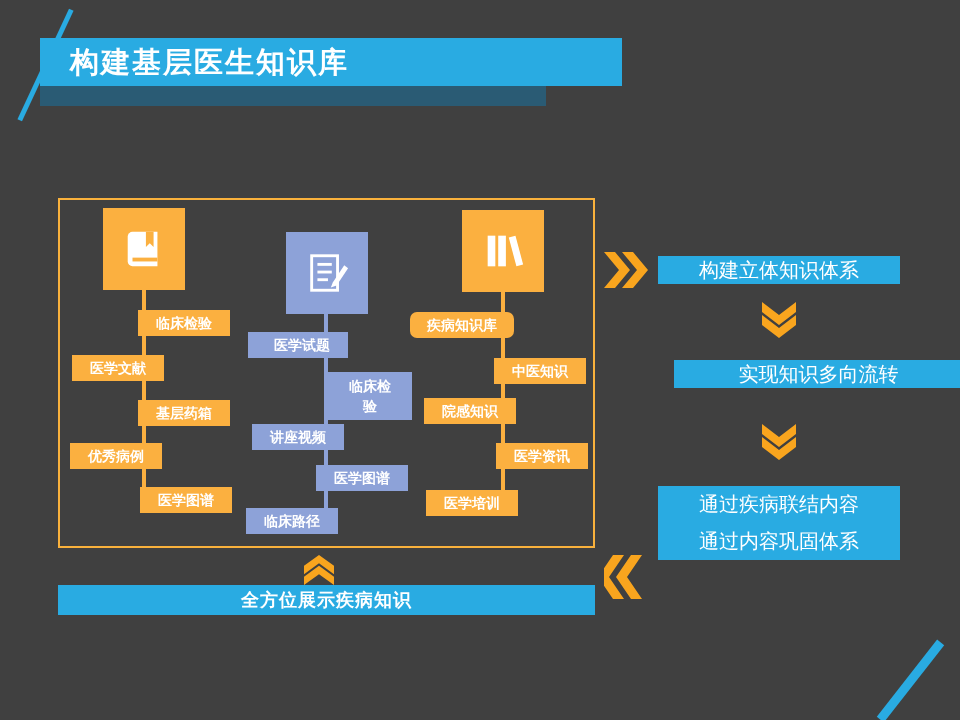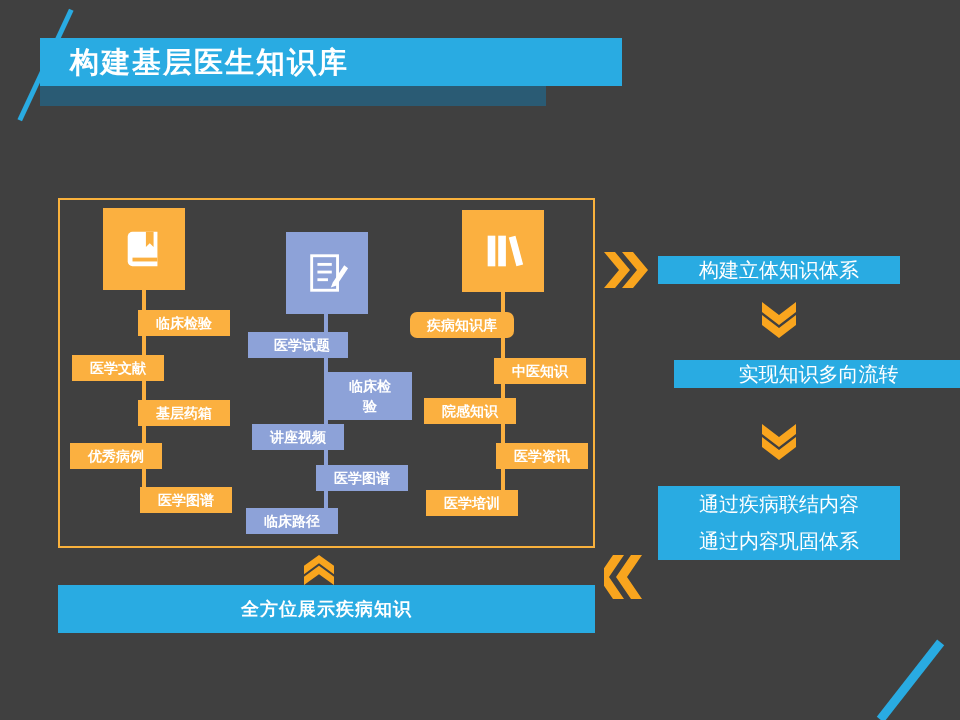--- a/index.html
+++ b/index.html
@@ -32,21 +32,21 @@
   .label.tall{height:48px;line-height:20px;display:flex;align-items:center;justify-content:center;white-space:normal;}
   .label.tall span{display:inline-block;width:3.2em;text-align:center;}
 
   
   .banner{position:absolute;background:#29ABE2;color:#fff;font-weight:normal;font-size:20px;
           display:flex;align-items:center;justify-content:center;text-align:center;}
   .banner.multi{flex-direction:column;gap:10px;}
 
   .chev{position:absolute;}
 
-  .bottom-banner{position:absolute;left:58px;top:585px;width:537px;height:48px;background:#29ABE2;
+  .bottom-banner{position:absolute;left:58px;top:585px;width:537px;height:30px;background:#29ABE2;
           color:#fff;font-weight:bold;font-size:18px;display:flex;align-items:center;justify-content:center;letter-spacing:1px;}
 </style>
 </head>
 <body>
 
 <div class="slide">
 
   <div class="diag tl"></div>
   <div class="diag br"></div>
 

